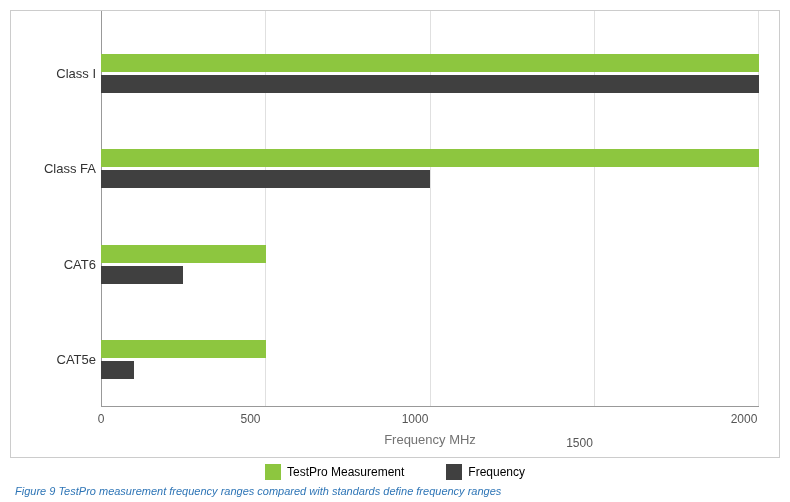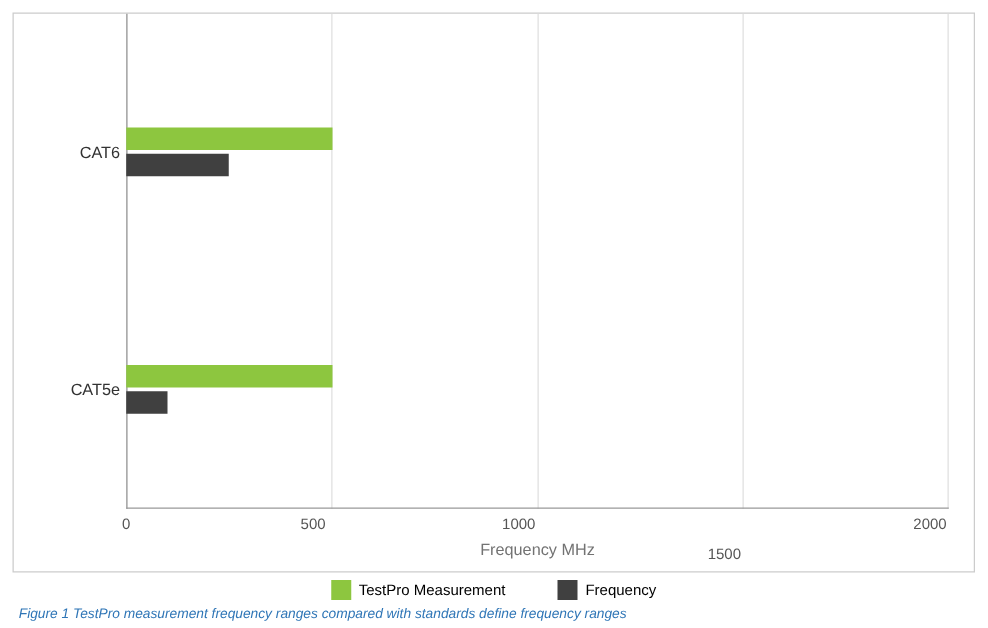--- a/index.html
+++ b/index.html
@@ -195,20 +195,34 @@
       <div class="grid-line"></div>
       <div class="grid-line"></div>
       <div class="grid-line"></div>
       <div class="grid-line"></div>
     </div>
 
     <div class="axis-line"></div>
     <div class="left-axis-line"></div>
 
     <div class="bars-area" id="bars-area">
+    <div class="bar-row">
+          <div class="bar-label">Class I</div>
+          <div class="bars-group">
+            <div class="bar bar-green" style="width: 100%;"></div>
+            <div class="bar bar-dark" style="width: 100%;"></div>
+          </div>
+        </div>
+        <div class="bar-row">
+          <div class="bar-label">Class FA</div>
+          <div class="bars-group">
+            <div class="bar bar-green" style="width: 100%;"></div>
+            <div class="bar bar-dark" style="width: 50%;"></div>
+          </div>
+        </div>
         <div class="bar-row">
           <div class="bar-label">CAT6</div>
           <div class="bars-group">
             <div class="bar bar-green" style="width: 25%;"></div>
             <div class="bar bar-dark" style="width: 12.5%;"></div>
           </div>
         </div>
         <div class="bar-row">
           <div class="bar-label">CAT5e</div>
           <div class="bars-group">
@@ -235,14 +249,14 @@
     <div class="legend-item">
       <div class="legend-swatch legend-swatch-green"></div>
       <span>TestPro Measurement</span>
     </div>
     <div class="legend-item">
       <div class="legend-swatch legend-swatch-dark"></div>
       <span>Frequency</span>
     </div>
   </div>
 
-  <div class="figure-caption">Figure 1 TestPro measurement frequency ranges compared with standards define frequency ranges</div>
+  <div class="figure-caption">Figure 9 TestPro measurement frequency ranges compared with standards define frequency ranges</div>
 </div>
 
 </body></html>

